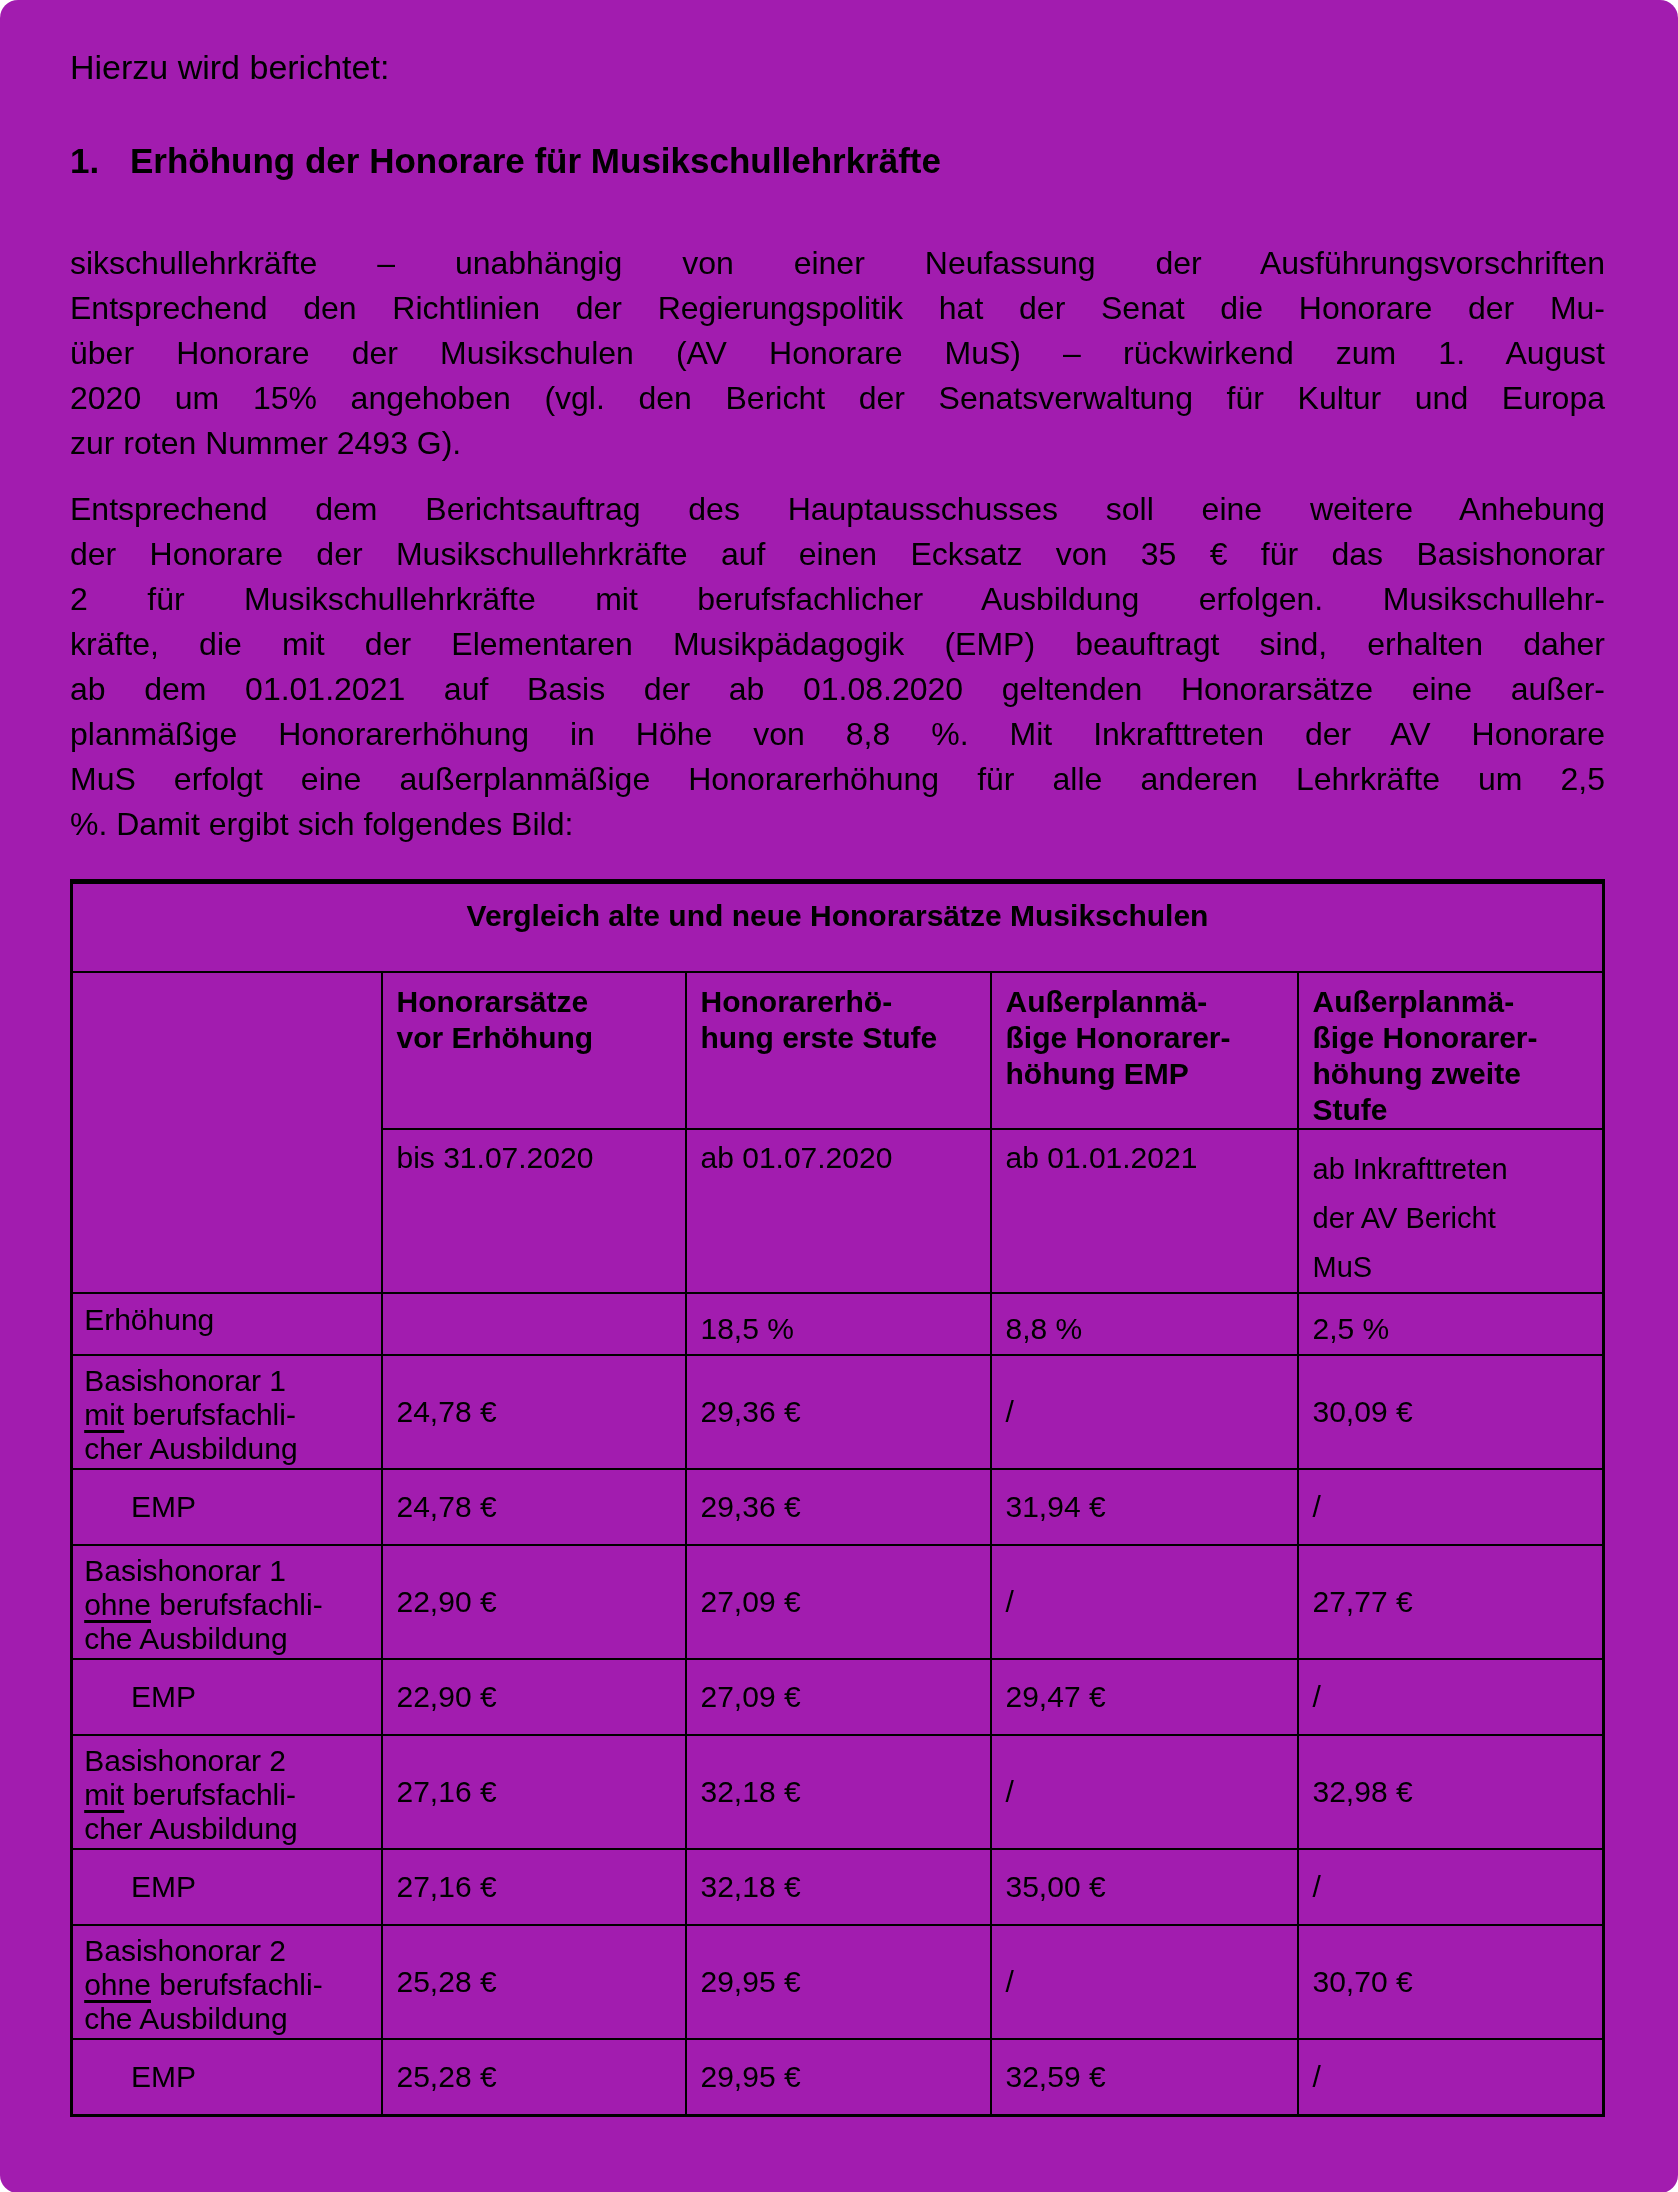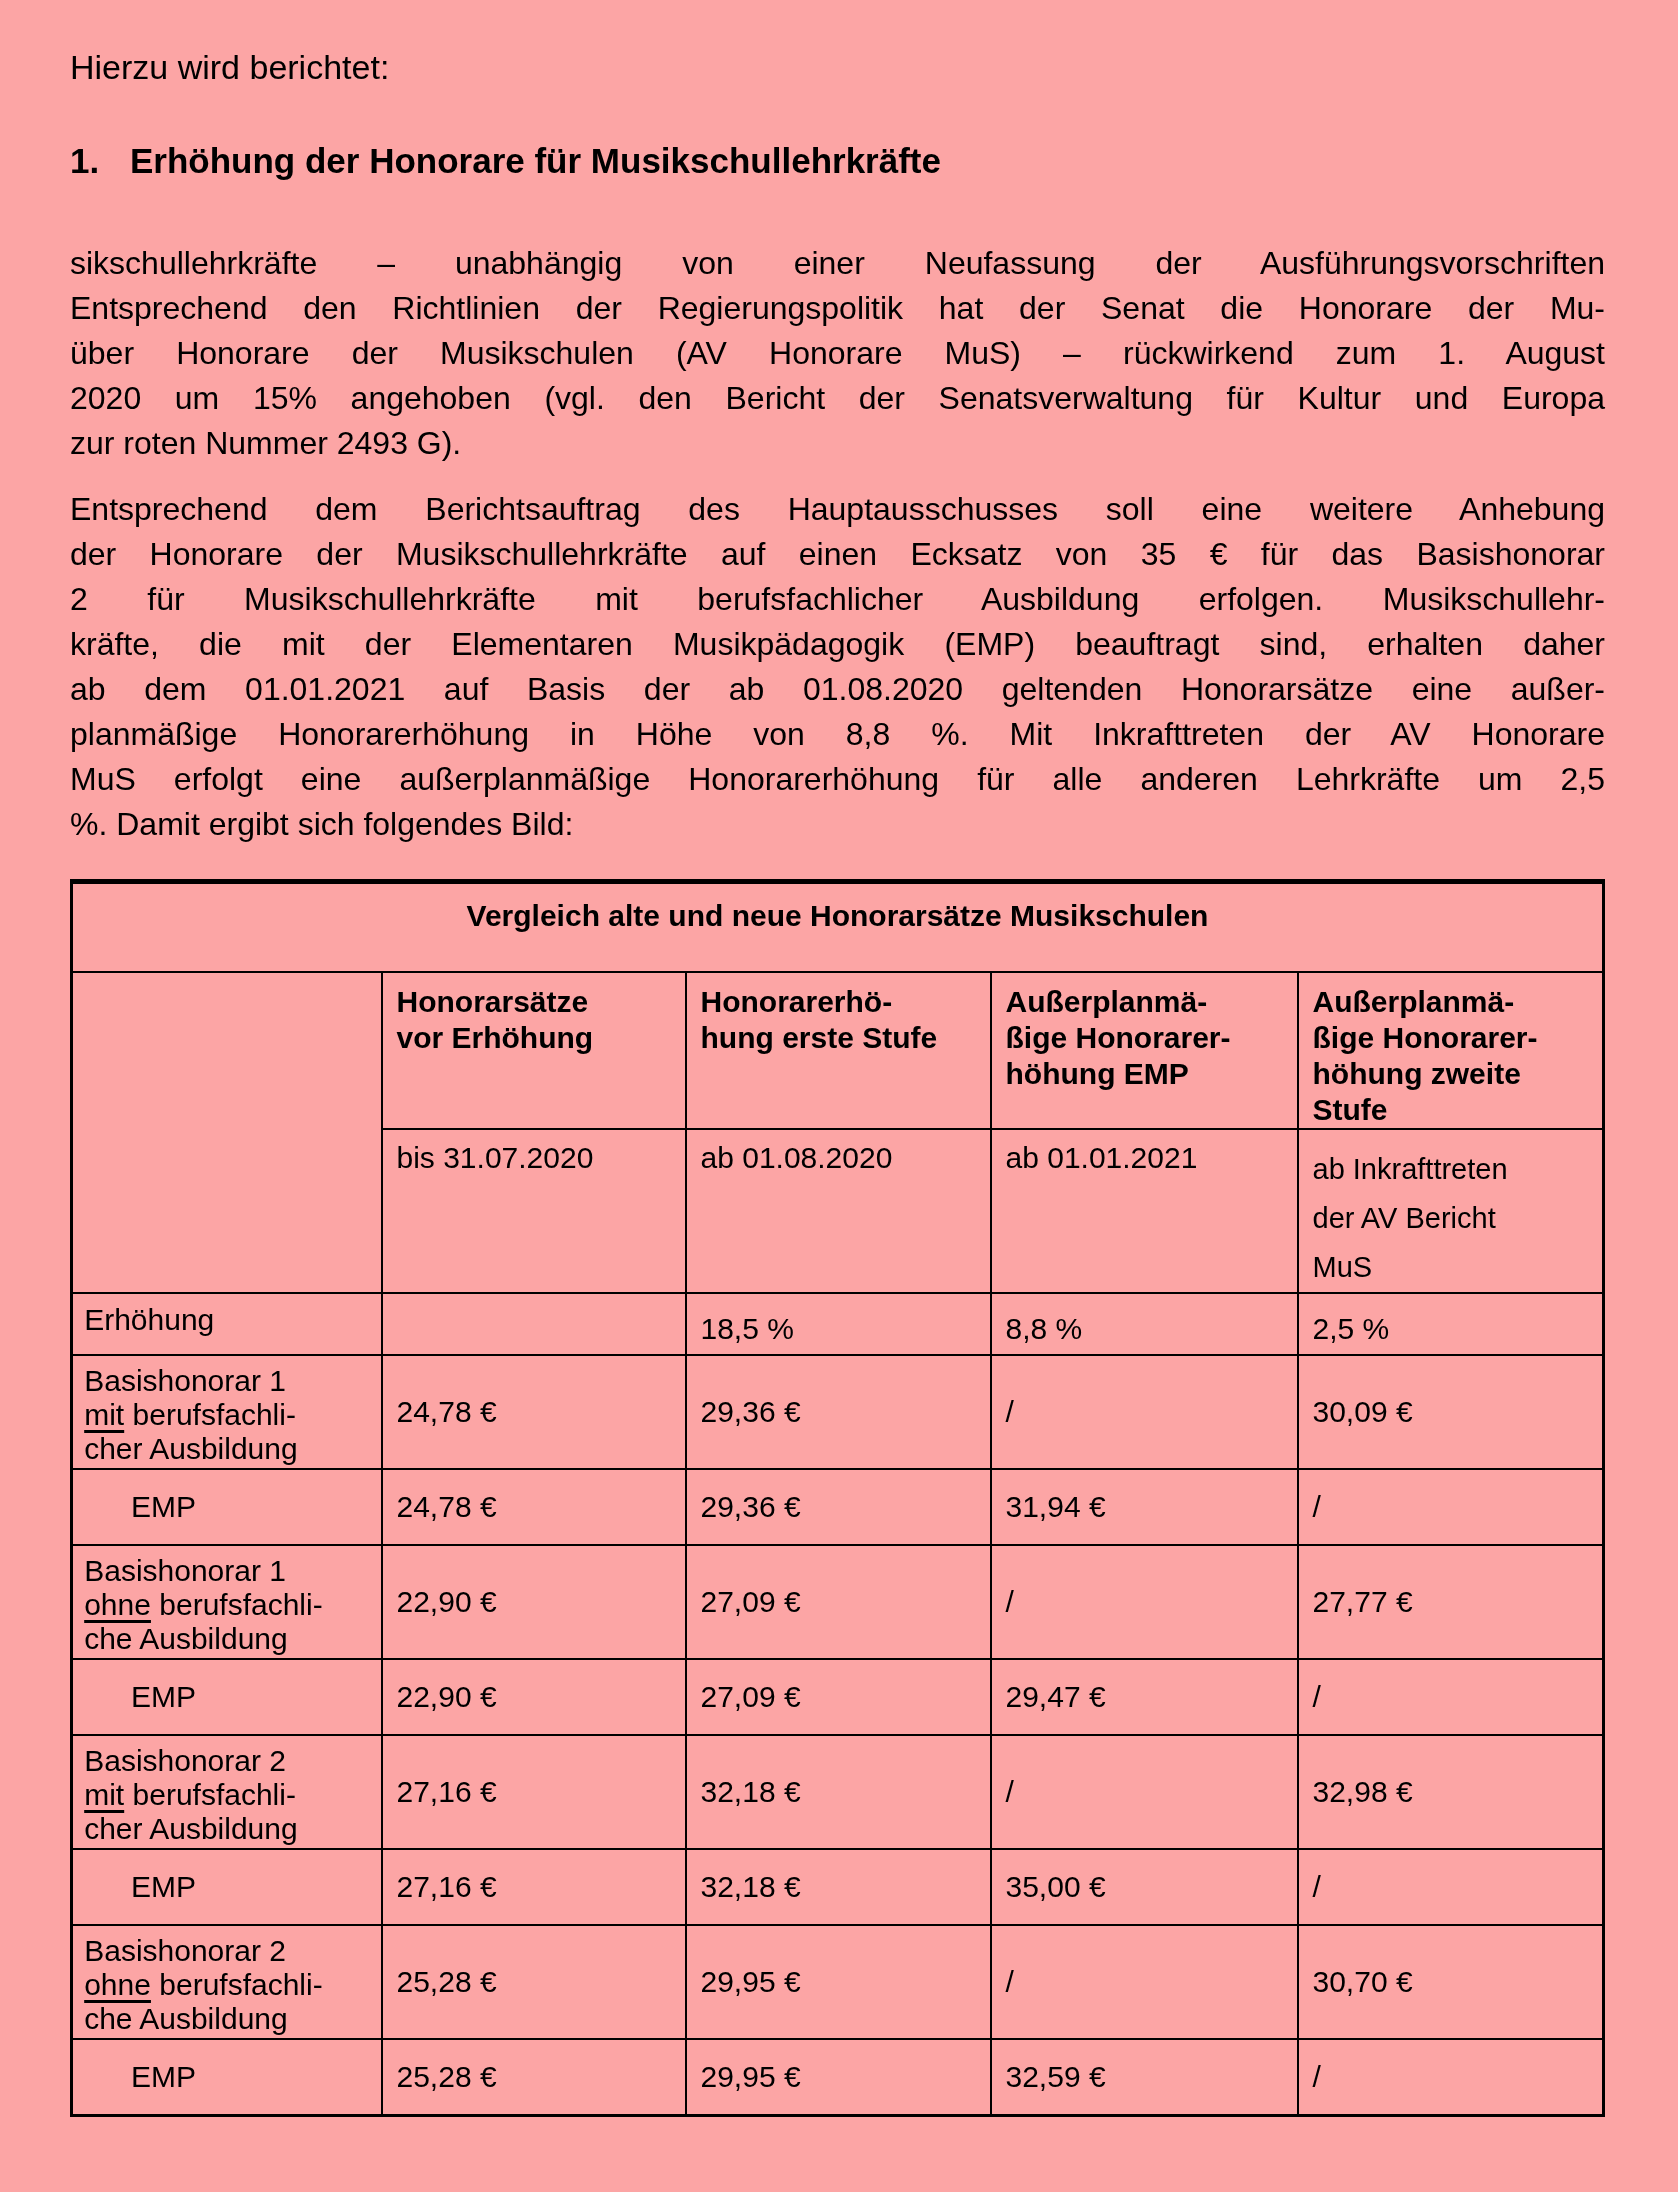--- a/index.html
+++ b/index.html
@@ -6,24 +6,25 @@
     margin: 0;
     padding: 0;
     background: #ffffff;
     color: #000000;
     font-family: "Liberation Sans", "DejaVu Sans", sans-serif;
   }
   .page {
     position: relative;
     width: 1678px;
     height: 2193px;
-    background: #fca5a5;
+    background: #a21caf;
     overflow: hidden;
     box-sizing: border-box;
     padding: 47px 73px 0 70px;
+    border-radius: 18px;
   }
   .intro {
     font-size: 34px;
     line-height: 41px;
   }
   .heading {
     margin-top: 53px;
     font-size: 35px;
     font-weight: bold;
     display: flex;
@@ -161,21 +162,21 @@
     <tr class="r-head" style="height:157px">
       <td class="corner" rowspan="2"></td>
       <td><span>Honorarsätze</span><br><span>vor Erhöhung</span></td>
       <td><span>Honorarerhö-</span><br><span>hung erste Stufe</span></td>
       <td><span>Außerplanmä-</span><br><span>ßige Honorarer-</span><br><span>höhung EMP</span></td>
       <td><span>Außerplanmä-</span><br><span>ßige Honorarer-</span><br><span>höhung zweite</span><br><span>Stufe</span></td>
     </tr>
 
     <tr class="r-date" style="height:164px">
       <td>bis 31.07.2020</td>
-      <td>ab 01.08.2020</td>
+      <td>ab 01.07.2020</td>
       <td>ab 01.01.2021</td>
       <td class="multi"><span>ab Inkrafttreten</span><br><span>der AV Bericht</span><br><span>MuS</span></td>
     </tr>
 
     <tr class="r-erh" style="height:62px">
       <td>Erhöhung</td>
       <td class="val"></td>
       <td class="val">18,5 %</td>
       <td class="val">8,8 %</td>
       <td class="val">2,5 %</td>

